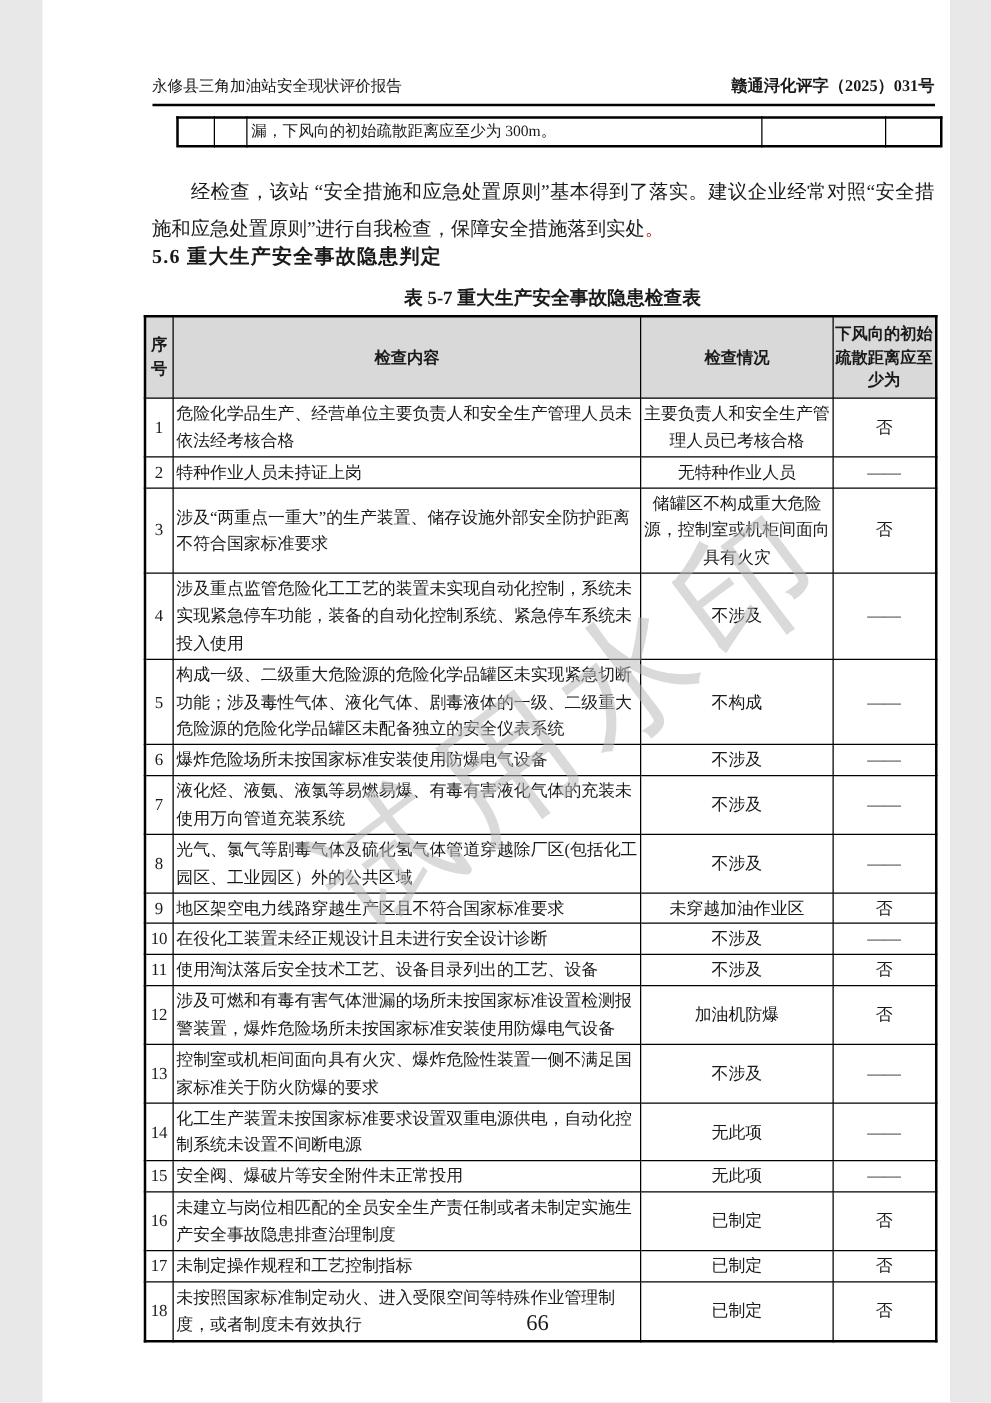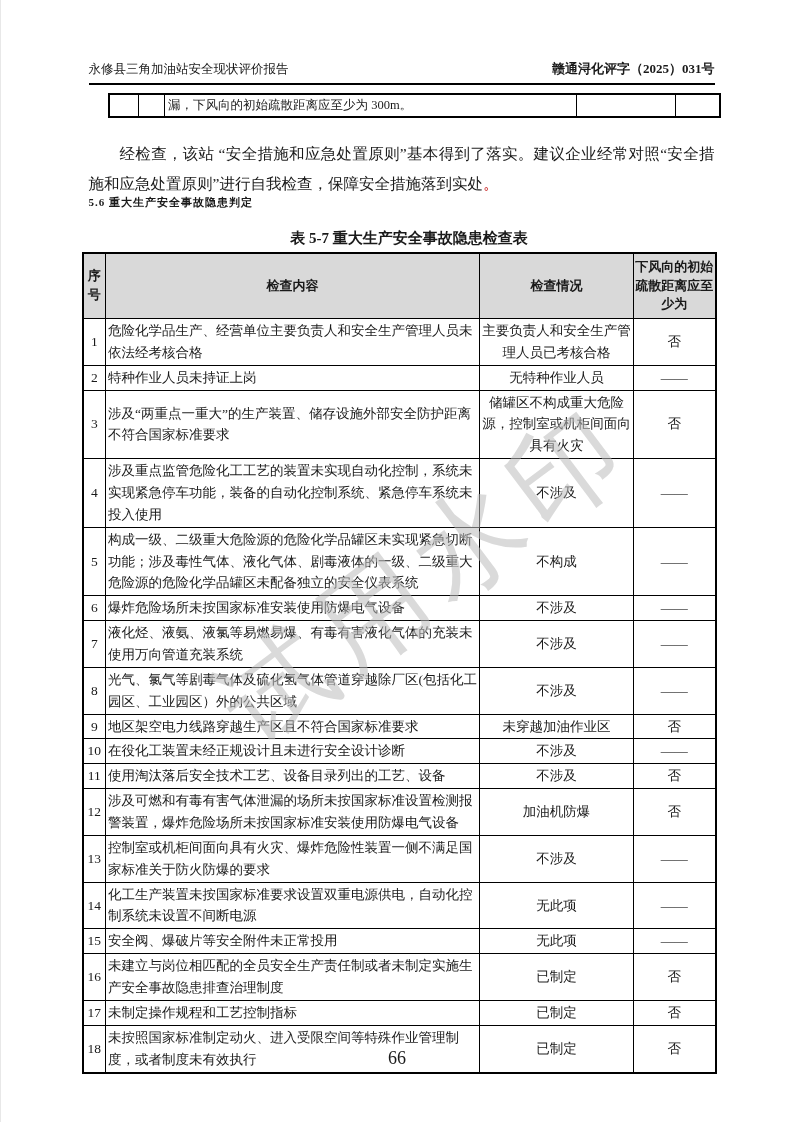--- a/index.html
+++ b/index.html
@@ -1,17 +1,17 @@
 <!DOCTYPE html>
 <html><head>
 <meta charset="utf-8">
 <style>
   html,body{margin:0;padding:0;background:#e8e8e8;}
   .page{
-    position:relative;width:792px;height:1122px;background:#ffffff;
+    position:relative;width:726px;height:1122px;background:#ffffff;
     margin:0 auto;overflow:hidden;
     font-family:"Liberation Serif","DejaVu Serif",serif;color:#1a1a1a;
   }
   
   .pg-header{
     position:absolute;top:60px;left:88px;width:626px;
     display:flex;justify-content:space-between;align-items:flex-end;
     padding-bottom:5px;border-bottom:2px solid #000;
   }
   .pg-header .h-left{font-size:12.5px;}
@@ -26,21 +26,21 @@
   .frag-table tr{border-bottom:2px solid #000;}
   
   .para{
     position:absolute;top:123px;left:88px;width:626px;
     font-size:15.5px;line-height:30px;text-indent:2em;text-align:justify;
   }
   .para .red{color:#c00000;}
   
   .sec-heading{
     position:absolute;top:195px;left:88px;
-    font-size:11px;font-weight:bold;letter-spacing:1px;
+    font-size:16px;font-weight:bold;letter-spacing:1px;
   }
   
   .tbl-caption{
     position:absolute;top:229px;left:0;width:793px;text-align:center;
     font-size:15px;font-weight:bold;padding-left:12px;
   }
   
   .main-table{
     position:absolute;top:252px;left:81px;width:633px;
     border-collapse:collapse;table-layout:fixed;

